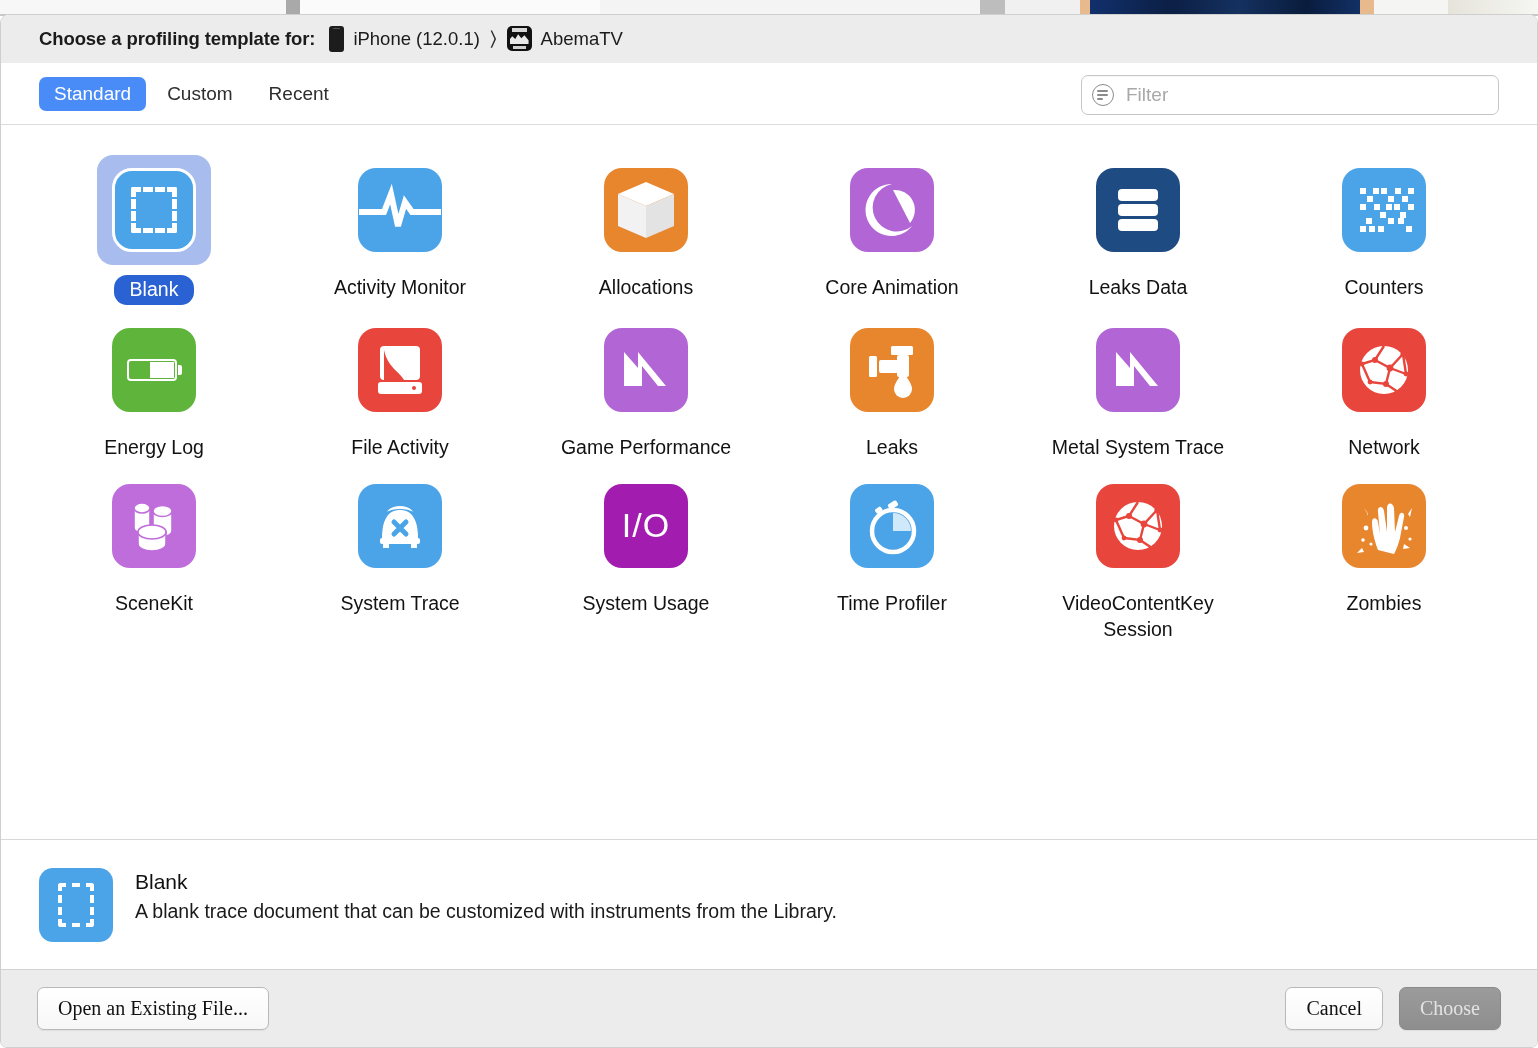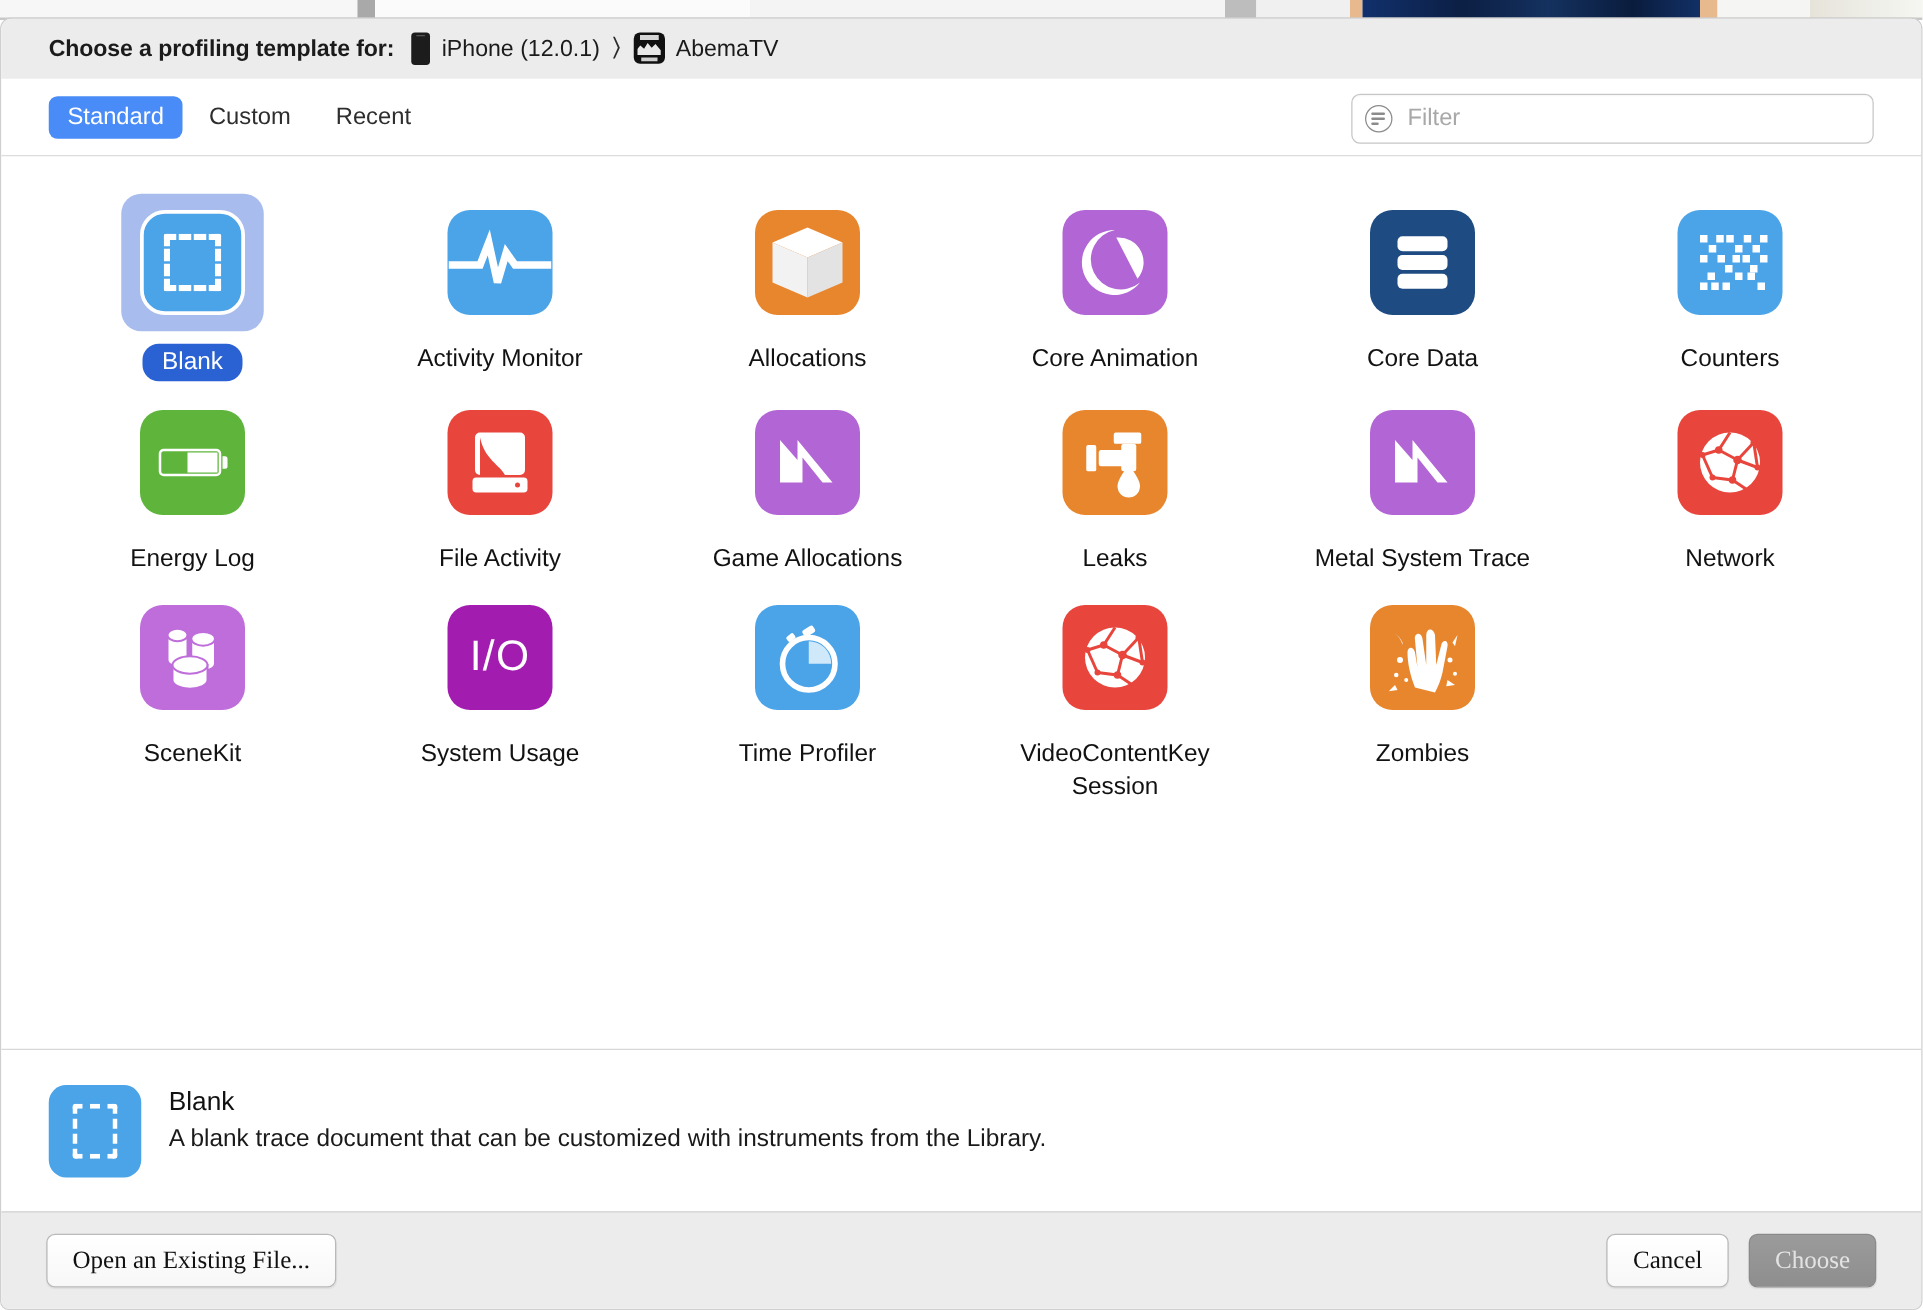--- a/index.html
+++ b/index.html
@@ -493,21 +493,21 @@
       </div>
 
       <div class="cell">
         <div class="icon-holder">
           <div class="tile" style="background:#1e4b82">
             <span class="g cd-bar b1"></span>
             <span class="g cd-bar b2"></span>
             <span class="g cd-bar b3"></span>
           </div>
         </div>
-        <div class="cell-label">Core Data</div>
+        <div class="cell-label">Leaks Data</div>
       </div>
 
       <div class="cell">
         <div class="icon-holder">
           <div class="tile" style="background:#4ba3e8">
             <svg class="g" viewBox="0 0 84 84" style="width:100%;height:100%">
               <g fill="#fff">
                 <rect x="18" y="20" width="6" height="6"></rect>
                 <rect x="31" y="20" width="6" height="6"></rect>
                 <rect x="39" y="20" width="6" height="6"></rect>
@@ -563,21 +563,21 @@
       </div>
 
       <div class="cell">
         <div class="icon-holder">
           <div class="tile" style="background:#b265d4">
             <svg class="g metal-m" viewBox="0 0 84 84">
               <path d="M20 58 L20 24 L34 40 L34 24 L62 58 L54 58 L38 38 L38 58 Z" fill="#fff"></path>
             </svg>
           </div>
         </div>
-        <div class="cell-label">Game Allocations</div>
+        <div class="cell-label">Game Performance</div>
       </div>
 
       <div class="cell">
         <div class="icon-holder">
           <div class="tile" style="background:#e8862e">
             <svg class="g lk" viewBox="0 0 84 84">
               <rect x="41" y="18" width="22" height="9" rx="1.5" fill="#fff"></rect>
               <rect x="47" y="27" width="12" height="22" rx="2" fill="#fff"></rect>
               <rect x="29" y="32" width="20" height="13" rx="2" fill="#fff"></rect>
               <rect x="19" y="28" width="8" height="21" rx="1.5" fill="#fff"></rect>
@@ -639,20 +639,35 @@
                 <ellipse cx="50.5" cy="27" rx="9.5" ry="5.5"></ellipse>
                 <path d="M26 48 h28 v12 a14 7 0 0 1 -28 0 z"></path>
                 <ellipse cx="40" cy="48" rx="14" ry="7"></ellipse>
               </g>
             </svg>
           </div>
         </div>
         <div class="cell-label">SceneKit</div>
       </div>
 
+      <div class="cell">
+        <div class="icon-holder">
+          <div class="tile" style="background:#4ba3e8">
+            <svg class="g ph" viewBox="0 0 84 84">
+              <path d="M24 54 C24 36 30 26 42 26 C54 26 60 36 60 54 Z" fill="#fff"></path>
+              <path d="M29 28 C33 20 51 20 55 28 C50 24 34 24 29 28 Z" fill="#fff"></path>
+              <rect x="22" y="54" width="40" height="6" rx="2" fill="#fff"></rect>
+              <rect x="25" y="60" width="6" height="4" fill="#fff"></rect>
+              <rect x="53" y="60" width="6" height="4" fill="#fff"></rect>
+              <path d="M36 38 L48 50 M48 38 L36 50" stroke="#4ba3e8" stroke-width="5" stroke-linecap="round"></path>
+            </svg>
+          </div>
+        </div>
+        <div class="cell-label">System Trace</div>
+      </div>
 
       <div class="cell">
         <div class="icon-holder">
           <div class="tile" style="background:#a21caf">
             <span class="g io-text">I/O</span>
           </div>
         </div>
         <div class="cell-label">System Usage</div>
       </div>
 

